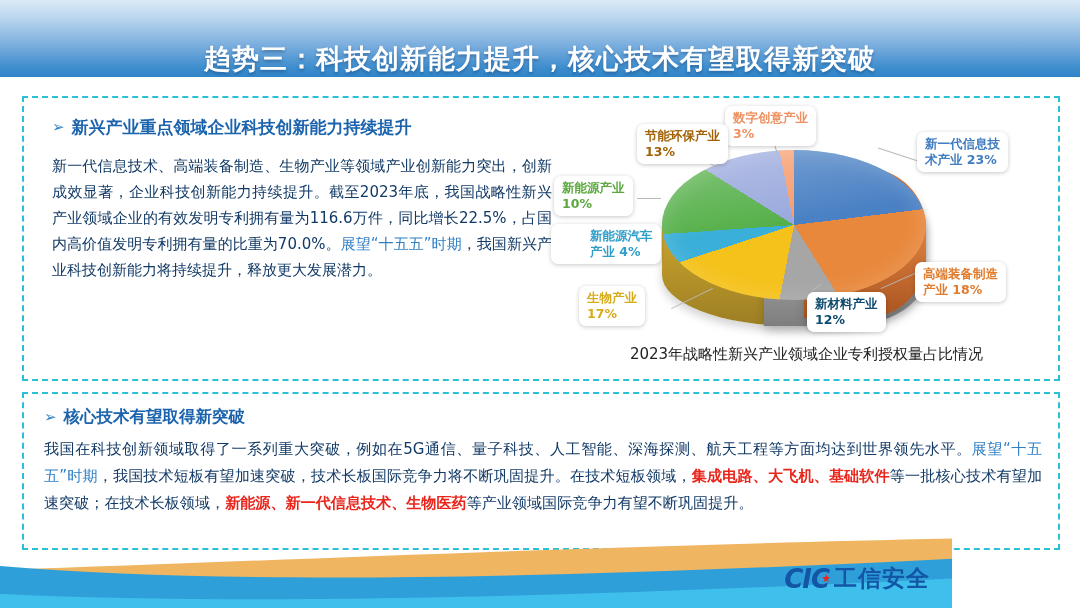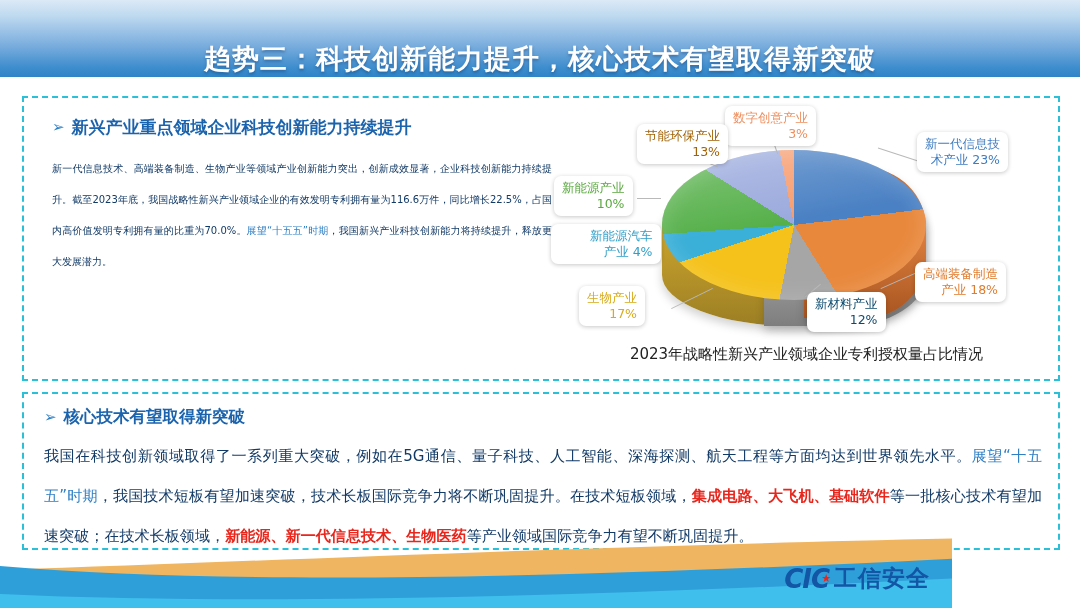--- a/index.html
+++ b/index.html
@@ -34,21 +34,21 @@
 
   .heading{
     display:flex;align-items:center;gap:7px;
     font-size:17px;font-weight:bold;color:#1b63ad;
     font-family:"DejaVu Sans","Liberation Sans",sans-serif;
     white-space:nowrap;
   }
   .heading .arrow{color:#2f7fc4;font-size:15px;line-height:1;}
 
   .body-text{
-    color:#123a66;font-size:10px;line-height:31px;
+    color:#123a66;font-size:15px;line-height:26px;
     font-family:"DejaVu Sans","Liberation Sans",sans-serif;
     text-align:justify;
   }
   .hl-blue{color:#2f7fc4;}
   .hl-red{color:#e8261c;font-weight:bold;}
 
   
   .left-col{position:absolute;left:28px;top:18px;width:500px;}
   .left-col .heading{margin-bottom:14px;}
 
@@ -93,37 +93,37 @@
     pointer-events:none;
   }
 
   
   .lbl{
     position:absolute;
     background:#ffffff;
     border-radius:7px;
     box-shadow:0 1px 4px rgba(0,0,0,.22);
     padding:4px 8px;
-    font-size:12.5px;line-height:16px;font-weight:normal;text-align:right;
+    font-size:12.5px;line-height:16px;font-weight:bold;text-align:left;
     font-family:"DejaVu Sans","Liberation Sans",sans-serif;
     white-space:nowrap;
   }
   .leader{position:absolute;background:#b9b9b9;}
 
   .chart-caption{
     position:absolute;left:0;top:243px;width:495px;
     text-align:center;font-size:15px;color:#222222;
     font-family:"DejaVu Sans","Liberation Sans",sans-serif;
     white-space:nowrap;
   }
 
   
   .bot-inner{position:absolute;left:20px;top:12px;width:998px;}
   .bot-inner .heading{margin-bottom:8px;font-size:16.5px;}
-  .bot-inner .body-text{line-height:40px;font-size:15.1px;}
+  .bot-inner .body-text{line-height:27px;font-size:15.1px;}
 
   
   .footer{position:absolute;left:0;bottom:0;width:952px;height:72px;overflow:hidden;}
   .footer svg{display:block;}
   .logo{
     position:absolute;right:22px;bottom:14px;
     display:flex;align-items:center;gap:5px;
   }
   .logo-cic{
     font-size:26px;font-weight:bold;font-style:italic;color:#1256a5;

